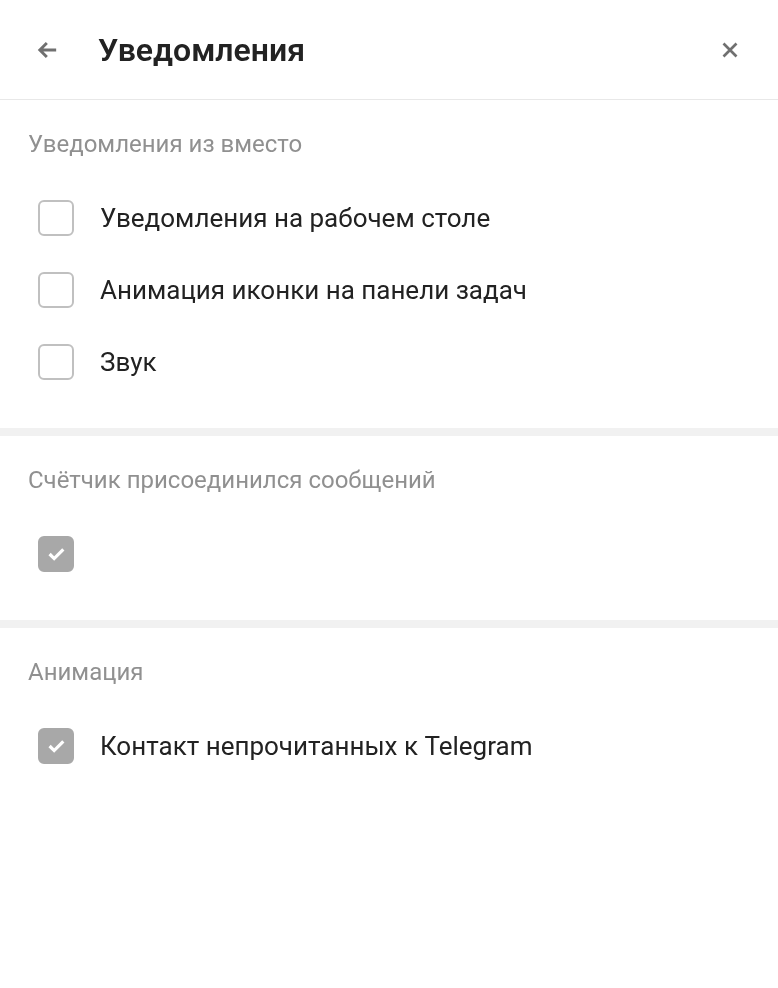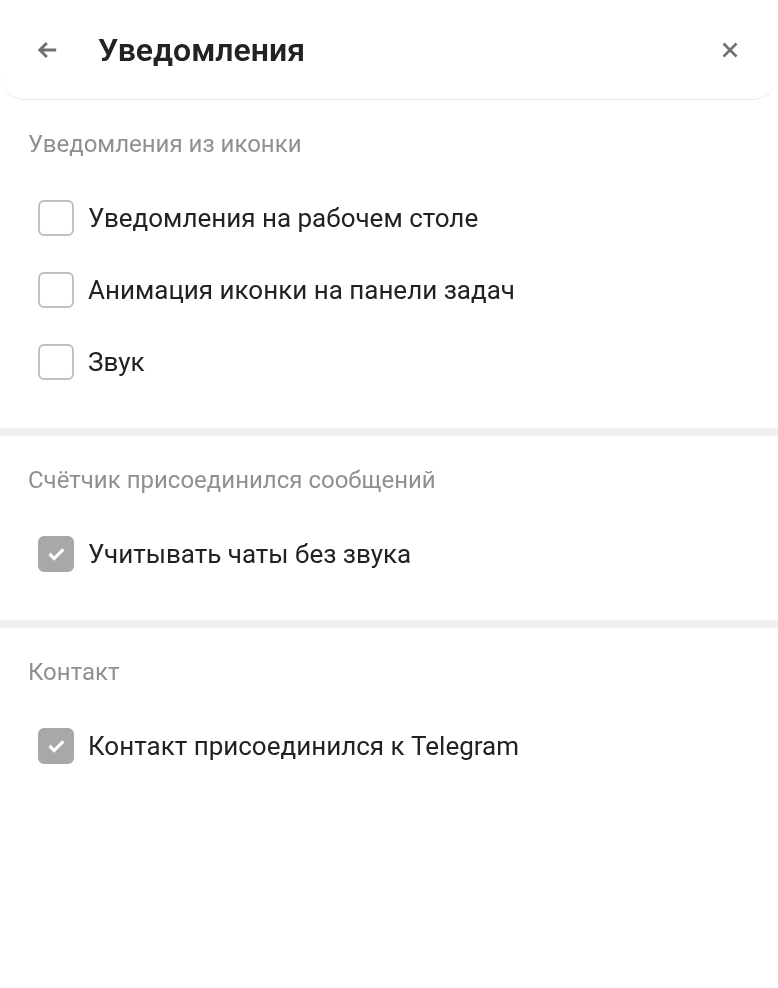--- a/index.html
+++ b/index.html
@@ -13,21 +13,20 @@
       width: 778px;
       height: 988px;
       overflow: hidden;
     }
     .header {
       display: flex;
       align-items: center;
       padding: 20px 28px;
       border-bottom: 1px solid #e8e8e8;
       height: 100px;
-      border-radius: 25px;
     }
     .back-btn {
       width: 40px;
       height: 40px;
       display: flex;
       align-items: center;
       justify-content: center;
       cursor: pointer;
       color: #707070;
     }
@@ -97,21 +96,21 @@
     .checkbox.checked svg {
       width: 22px;
       height: 22px;
       stroke: #ffffff;
       stroke-width: 3.5;
       fill: none;
     }
     .option-label {
       font-size: 26px;
       color: #222222;
-      margin-left: 14px;
+      margin-left: 26px;
       font-weight: 400;
     }
   </style>
 </head>
 <body>
 
 <div class="header">
   <div class="back-btn">
     <svg viewBox="0 0 24 24">
       <path d="M19 12H5M11 18l-6-6 6-6"></path>
@@ -119,21 +118,21 @@
   </div>
   <div class="header-title">Уведомления</div>
   <div class="close-btn">
     <svg viewBox="0 0 24 24">
       <path d="M18 6L6 18M6 6l12 12"></path>
     </svg>
   </div>
 </div>
 
 <div class="section">
-  <div class="section-title">Уведомления из иконки</div>
+  <div class="section-title">Уведомления из вместо</div>
 
   <div class="option-row">
     <div class="checkbox"></div>
     <div class="option-label">Уведомления на рабочем столе</div>
   </div>
 
   <div class="option-row">
     <div class="checkbox"></div>
     <div class="option-label">Анимация иконки на панели задач</div>
   </div>
@@ -146,29 +145,28 @@
 
 <div class="section">
   <div class="section-title">Счётчик присоединился сообщений</div>
 
   <div class="option-row">
     <div class="checkbox checked">
       <svg viewBox="0 0 24 24">
         <path d="M5 12l5 5L20 7"></path>
       </svg>
     </div>
-    <div class="option-label">Учитывать чаты без звука</div>
   </div>
 
 </div>
 
 <div class="section">
-  <div class="section-title">Контакт</div>
+  <div class="section-title">Анимация</div>
 
   <div class="option-row">
     <div class="checkbox checked">
       <svg viewBox="0 0 24 24">
         <path d="M5 12l5 5L20 7"></path>
       </svg>
     </div>
-    <div class="option-label">Контакт присоединился к Telegram</div>
+    <div class="option-label">Контакт непрочитанных к Telegram</div>
   </div>
 </div>
 
 </body></html>

